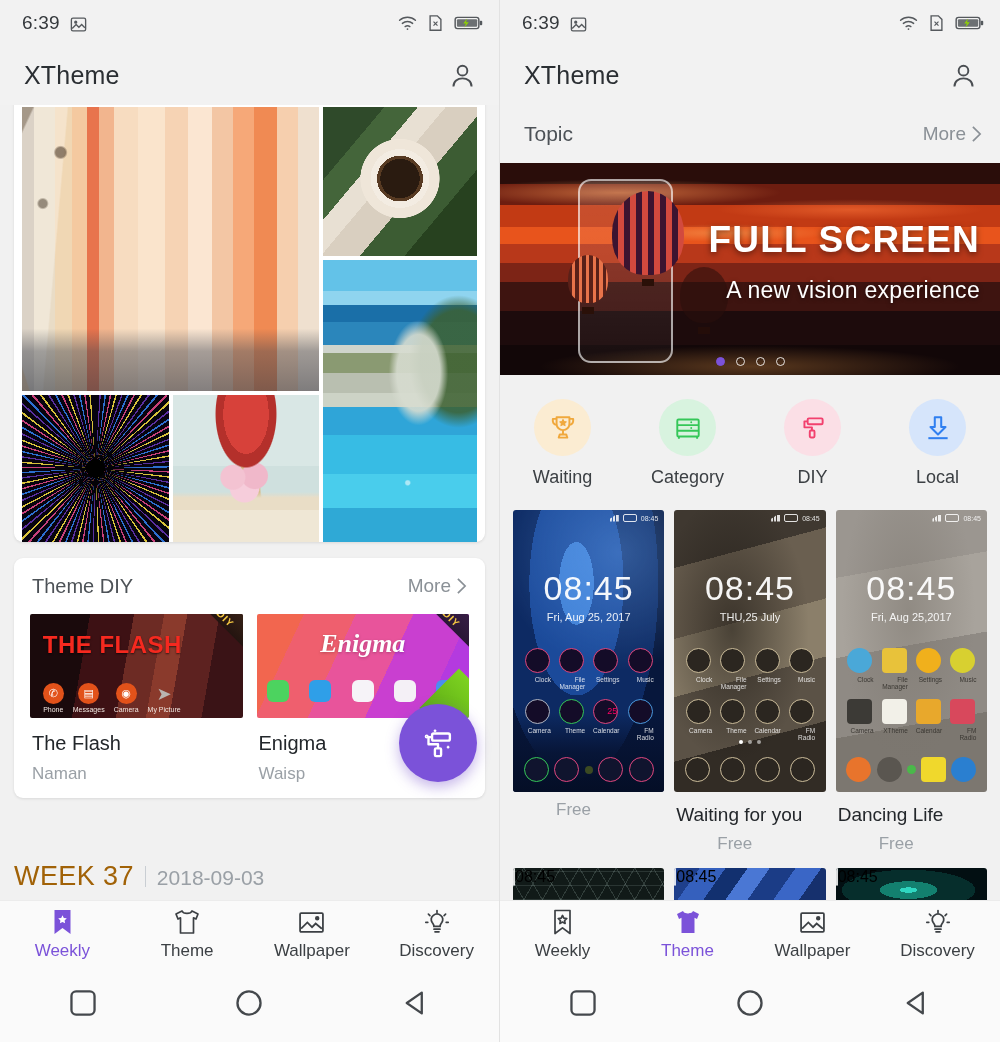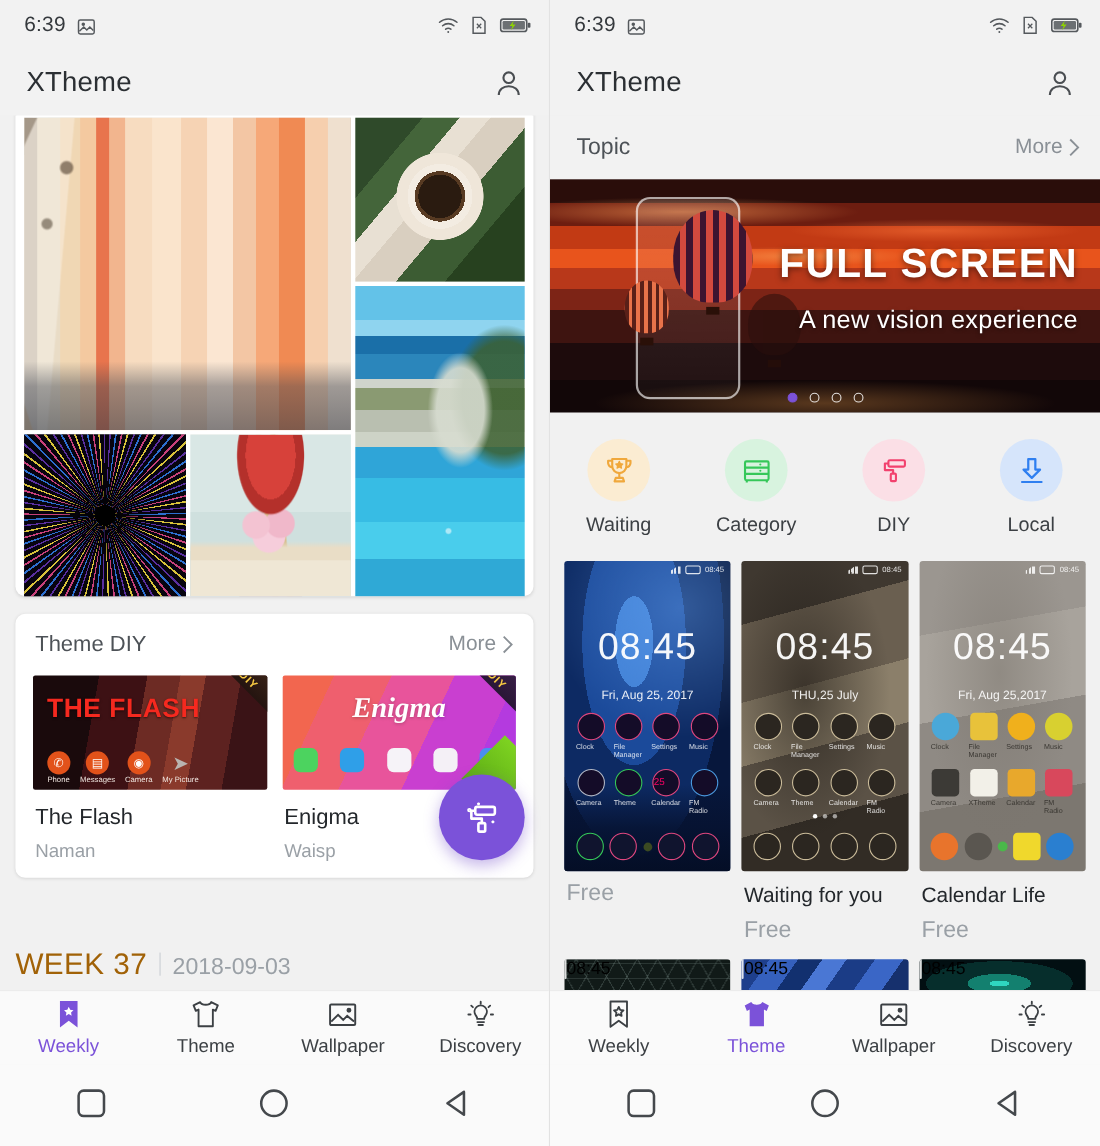--- a/index.html
+++ b/index.html
@@ -297,24 +297,24 @@
     display: flex; justify-content: flex-end; align-items: center; gap: 4px;
     font-size: 7px; color: rgba(255,255,255,.85);
   }
   .tsb-bars { width: 9px; height: 7px;
     background: linear-gradient(90deg,#fff 0 2px, transparent 2px 3px, #fff 3px 5px, transparent 5px 6px, #fff 6px 9px);
     opacity:.85; clip-path: polygon(0 60%,2px 60%,2px 100%,0 100%,0 60%, 3px 35%, 5px 35%, 5px 100%, 3px 100%, 3px 35%, 6px 0, 9px 0, 9px 100%, 6px 100%);
   }
   .tsb-batt { width: 14px; height: 8px; border: 1px solid rgba(255,255,255,.85); border-radius: 2px; }
   .tclock { position: absolute; left: 0; right: 0; top: 21%; text-align: center; color: #fff; }
   .tclock .hh { font-size: 34px; font-weight: 300; letter-spacing: 1px; opacity: .95; }
-  .tclock .dd { font-size: 11px; margin-top: 18px; opacity: .9; text-align: center; }
+  .tclock .dd { font-size: 11px; margin-top: 3px; opacity: .9; text-align: center; }
   .ticons { position: absolute; left: 7%; right: 7%; top: 49%; }
   .ticon-row { display: flex; justify-content: space-between; margin-bottom: 9px; }
-  .ti { width: 21%; text-align: left; }
+  .ti { width: 21%; text-align: right; }
   .ti-g { width: 25px; height: 25px; border-radius: 50%; margin: 0 auto 3px; }
   .ti-l { font-size: 6.5px; color: rgba(255,255,255,.82); }
   .tdock { position: absolute; left: 7%; right: 7%; bottom: 10px; display: flex; justify-content: space-between; align-items: center; }
   .td { width: 25px; height: 25px; border-radius: 50%; }
   .tpage { position: absolute; left: 0; right: 0; bottom: 48px; display: flex; justify-content: center; gap: 5px; }
   .tpage i { width: 4px; height: 4px; border-radius: 50%; background: rgba(255,255,255,.55); }
   .tpage i.on { background: #fff; }
 
   .th-blue {
     background: radial-gradient(ellipse at 42% 26%, #3f7fd4 0 14%, #1b4a9a 14% 38%, #0d2a63 38% 66%, #07173c 66% 100%);
@@ -327,21 +327,21 @@
   }
   .th-sepia::before{ content:""; position:absolute; inset:0;
     background: radial-gradient(ellipse at 38% 42%, rgba(20,16,12,.55), transparent 58%); }
   .th-grey {
     background: linear-gradient(170deg, #9b9690 0 22%, #a8a39c 22% 48%, #8f8a84 48% 74%, #7c7770 74% 100%);
   }
   .th-grey::before{ content:""; position:absolute; inset:0;
     background: radial-gradient(ellipse at 48% 36%, rgba(120,114,106,.5), transparent 60%); }
 
   .tname { font-size: 19px; color: #23272b; padding: 12px 2px 0; }
-  .tprice { font-size: 21px; color: #9aa0a6; padding: 8px 2px 0; }
+  .tprice { font-size: 17px; color: #9aa0a6; padding: 8px 2px 0; margin-left: 41px; }
 
   .tgrid2 { display: flex; gap: 10px; padding: 14px 13px 0; }
   .tthumb2 { flex: 1; height: 46px; border-radius: 3px; position: relative; overflow: hidden; }
   .th-hex {
     background: #111a18;
     background-image:
       repeating-linear-gradient(60deg, rgba(130,150,145,.28) 0 1px, transparent 1px 16px),
       repeating-linear-gradient(-60deg, rgba(130,150,145,.28) 0 1px, transparent 1px 16px),
       repeating-linear-gradient(0deg, rgba(130,150,145,.22) 0 1px, transparent 1px 14px);
   }
@@ -883,21 +883,21 @@
               </div>
             </div>
             <div class="tdock">
               <span class="td" style="background:#e8742c"></span>
               <span class="td" style="background:#5a5650"></span>
               <span style="width:9px;height:9px;border-radius:50%;background:#4ab84a"></span>
               <span class="td" style="background:#f0d82c;border-radius:4px"></span>
               <span class="td" style="background:#2a7fd0"></span>
             </div>
           </div>
-          <div class="tname">Calendar Life</div>
+          <div class="tname">Dancing Life</div>
           <div class="tprice">Free</div>
         </div>
 
       </div>
 
       <div class="tgrid2">
         <div class="tthumb2 th-hex">
           <div class="tsb">
             <span class="tsb-bars"></span>
             <span class="tsb-batt"></span>

